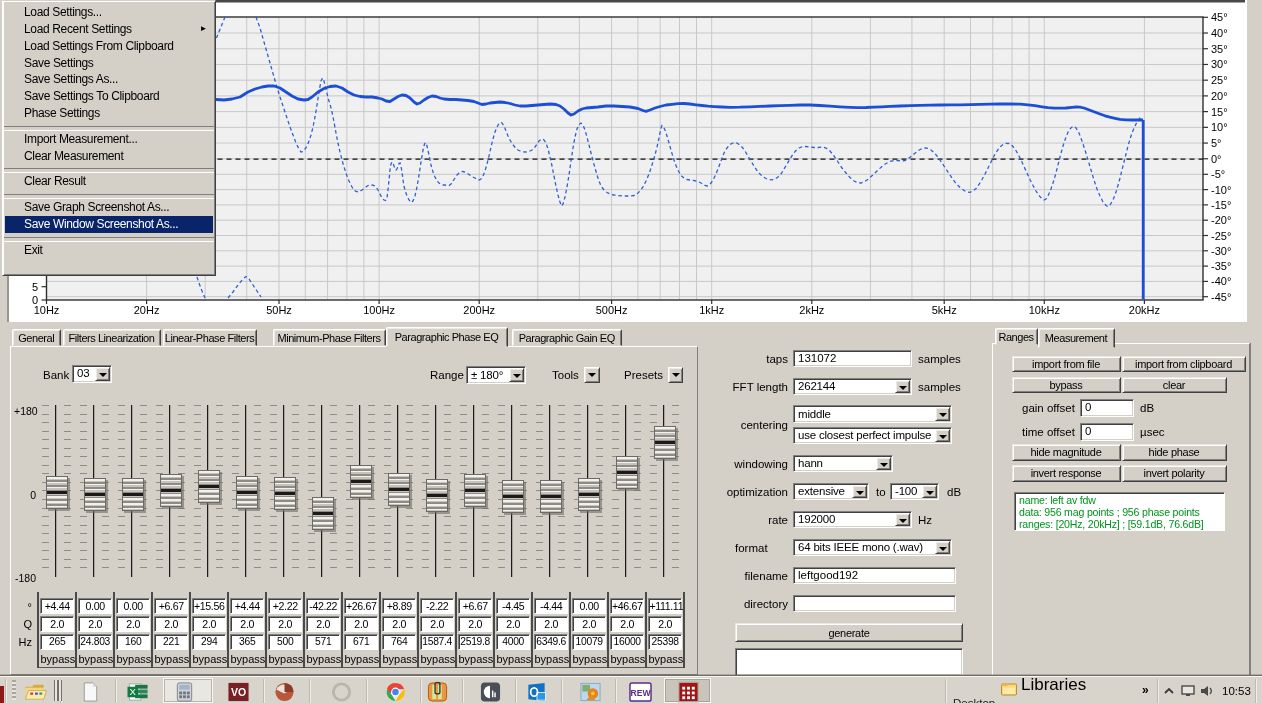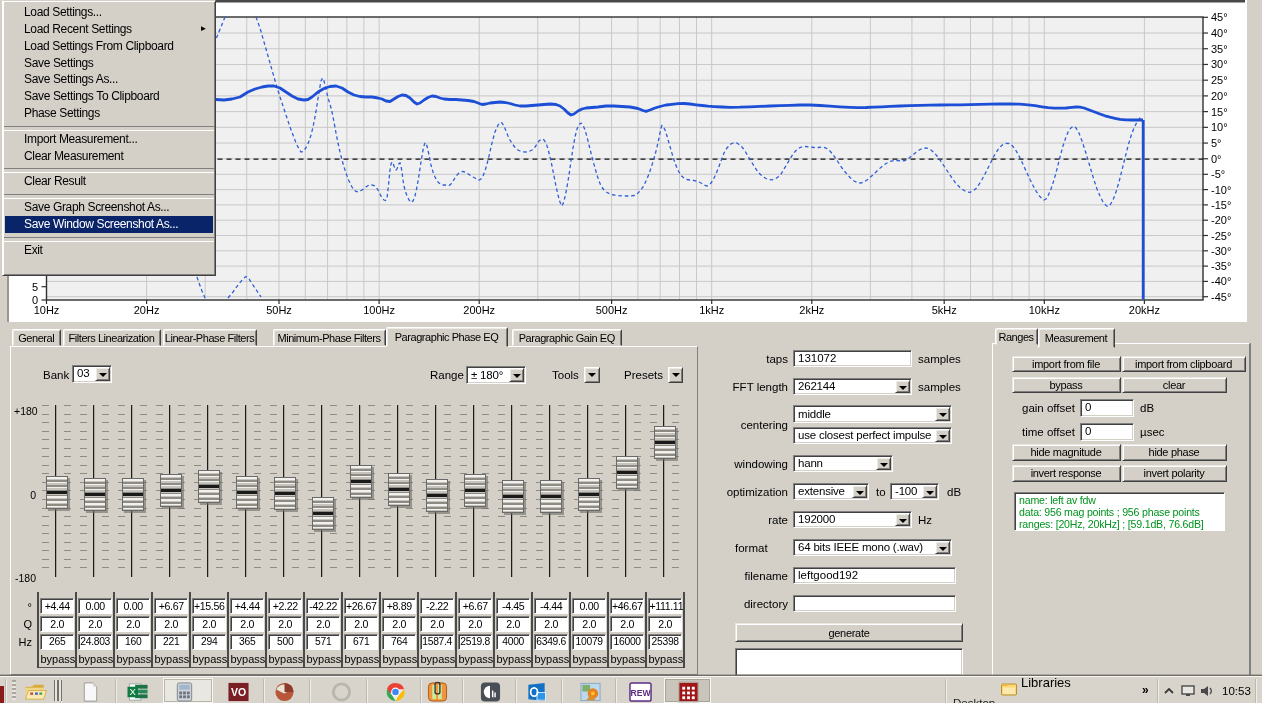--- a/index.html
+++ b/index.html
@@ -568,21 +568,21 @@
     <div class="tsep" style="left:5px"></div>
     <div style="position:absolute;left:0px;top:686px;width:4px;height:17px;background:#8b1a1a"></div>
     <div style="position:absolute;left:12px;top:680px;width:4px;height:20px;background:repeating-linear-gradient(180deg,#aaa69c 0 2px,#e6e4de 2px 4px)"></div>
     <div style="position:absolute;left:953px;top:696.5px;font-size:11.5px;color:#222">Desktop</div>
     <div class="tsep" style="left:945px"></div>
     <svg style="position:absolute;left:1001px;top:682px;width:16px;height:14px" viewBox="0 0 16 14">
       <rect x="0.5" y="2" width="15" height="11" rx="1" fill="#ffd76e" stroke="#b8912f"></rect>
       <path d="M0.5 4 L6 4 L7.5 2 L0.5 2 Z" fill="#e8b84e"></path>
       <rect x="2" y="5.5" width="12" height="6.5" fill="#fce9b0"></rect>
     </svg>
-    <div style="position:absolute;left:1021px;top:675px;font-size:13px">Libraries</div>
+    <div style="position:absolute;left:1021px;top:675px;font-size:17px">Libraries</div>
     <div style="position:absolute;left:1142px;top:682.5px;font-size:12px;font-weight:bold">»</div>
     <div class="tsep" style="left:1157px"></div>
     <svg style="position:absolute;left:1163px;top:686px;width:12px;height:10px" viewBox="0 0 12 10">
       <path d="M2 7 L6 3 L10 7" fill="none" stroke="#3a3a3a" stroke-width="1.8"></path>
     </svg>
     <svg style="position:absolute;left:1181px;top:685px;width:14px;height:12px" viewBox="0 0 14 12">
       <rect x="1" y="1" width="12" height="8" fill="#e8e6e0" stroke="#4a4a4a" stroke-width="1.4"></rect>
       <rect x="5" y="9" width="4" height="2" fill="#4a4a4a"></rect>
     </svg>
     <svg style="position:absolute;left:1200px;top:685px;width:13px;height:12px" viewBox="0 0 13 12">

